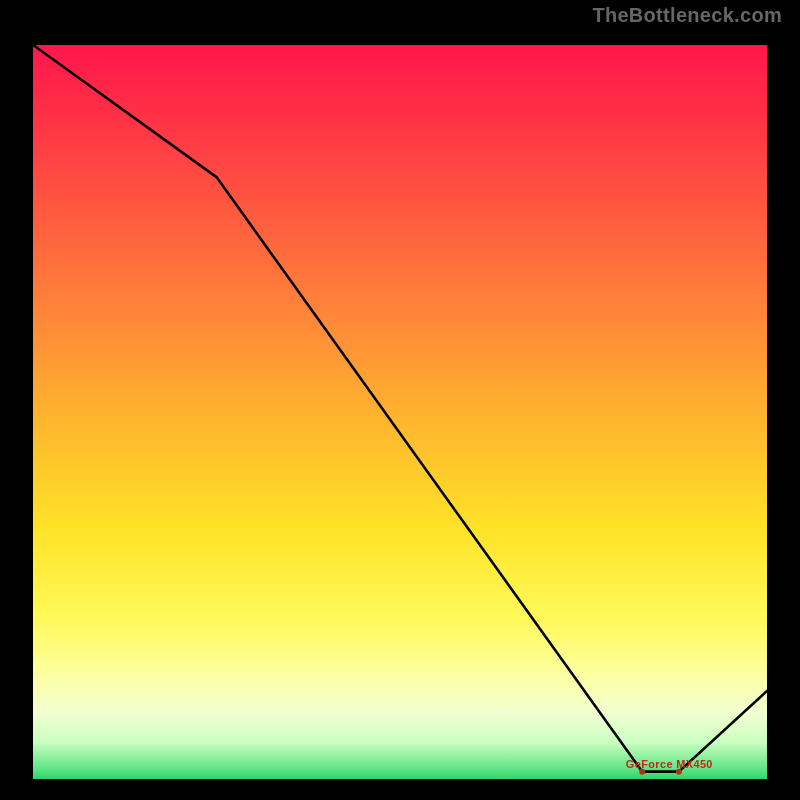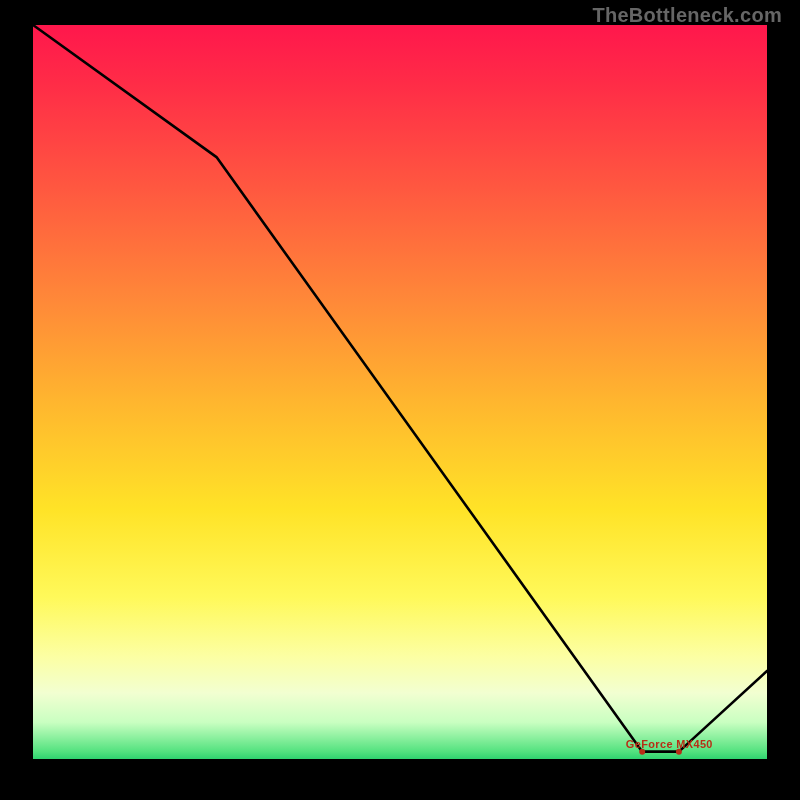--- a/index.html
+++ b/index.html
@@ -23,21 +23,21 @@
     top: 4px;
     right: 18px;
     color: #666;
     font-size: 20px;
     font-weight: bold;
     letter-spacing: 0.3px;
   }
   .plot-frame {
     position: absolute;
     left: 30px;
-    top: 22px;
+    top: 42px;
     width: 740px;
     height: 740px;
     border: 3px solid #000; 
     box-sizing: border-box;
   }
   
   .plot-bg {
     position: absolute;
     left: 0;
     top: 0;

